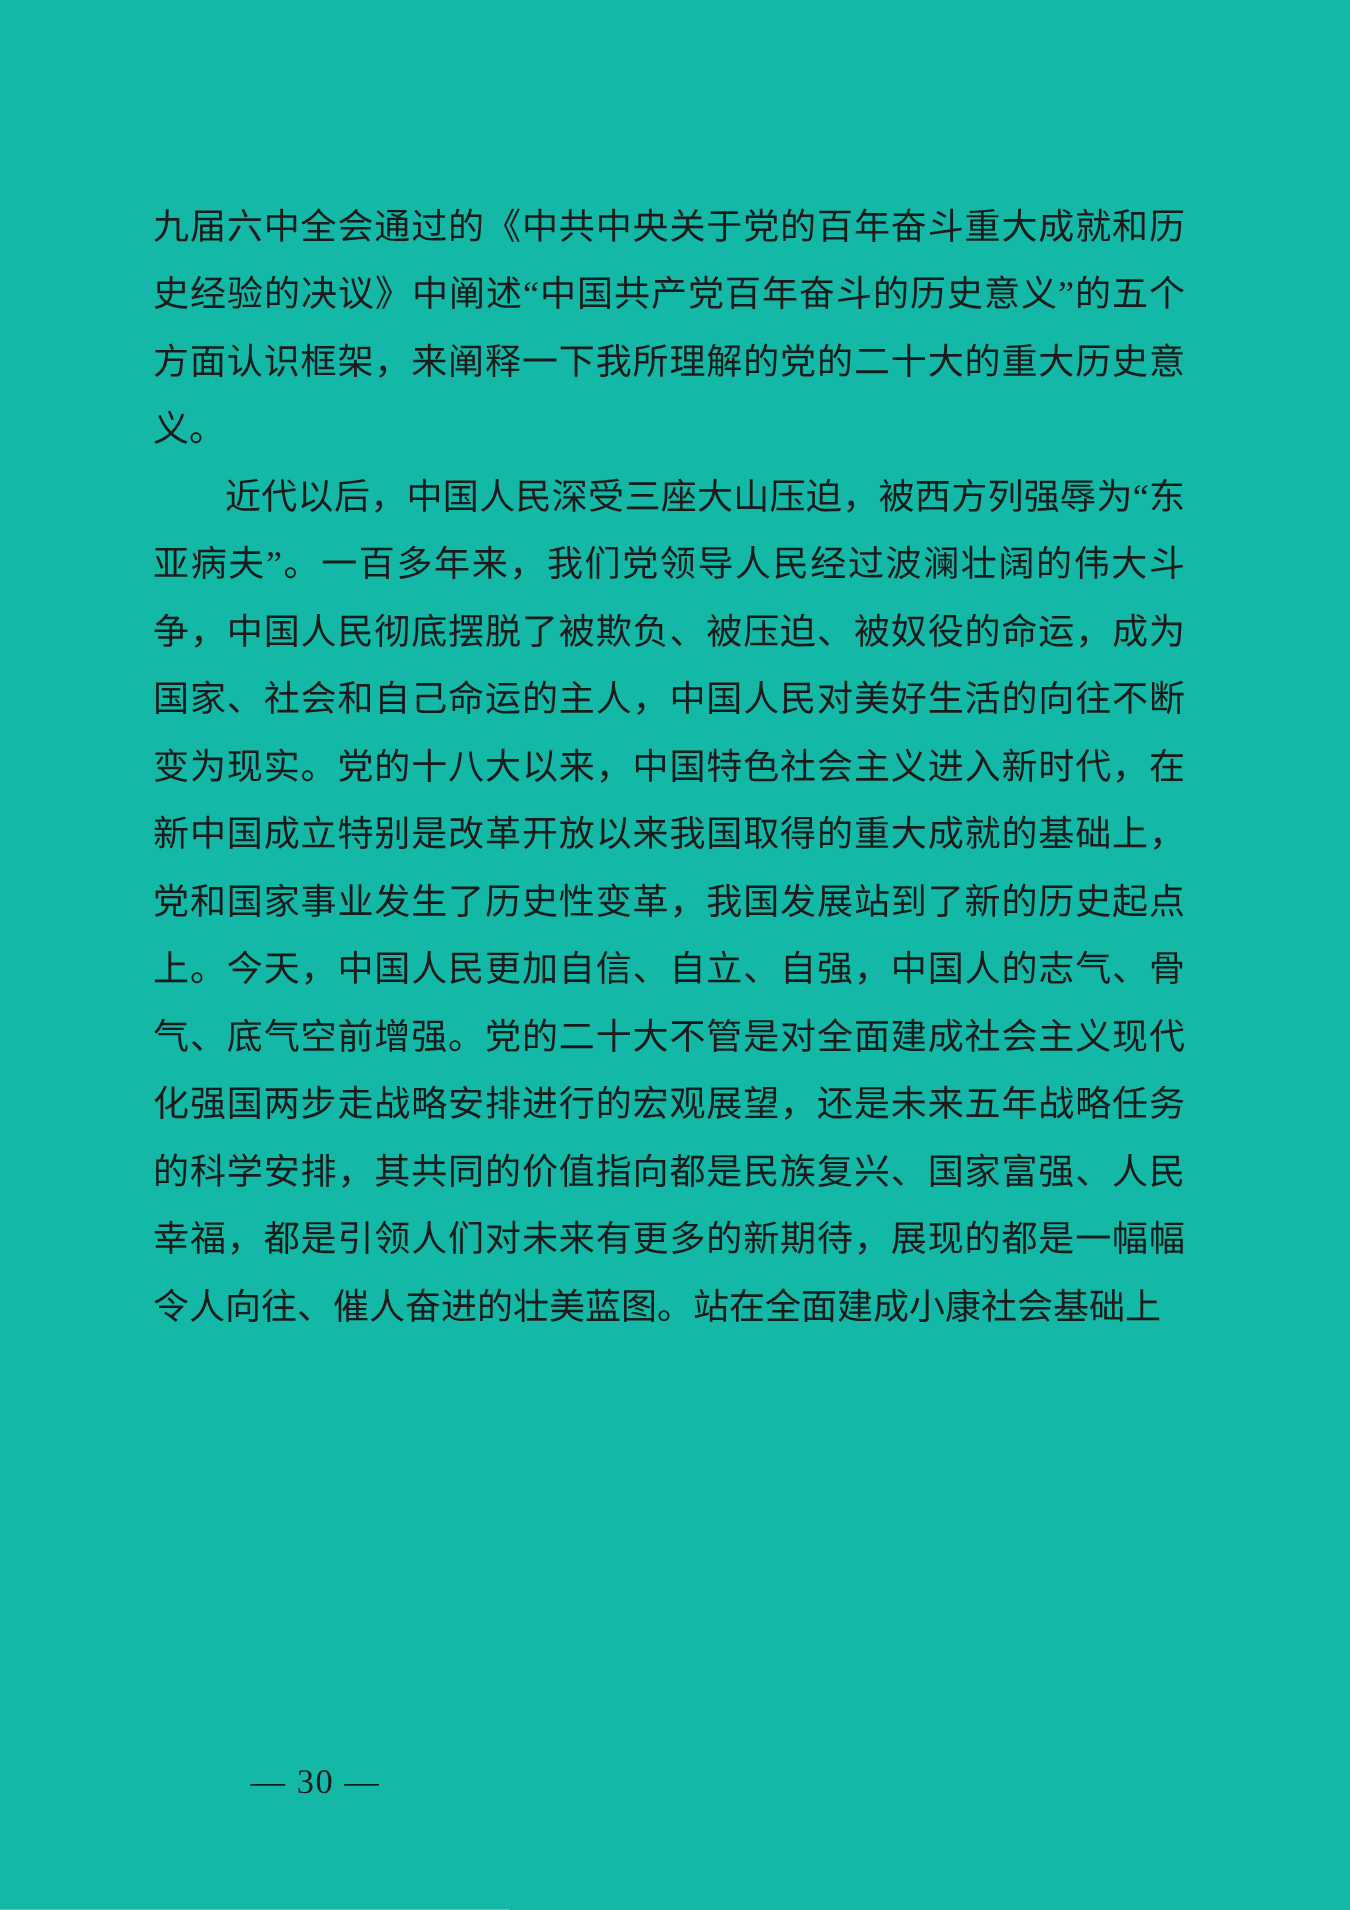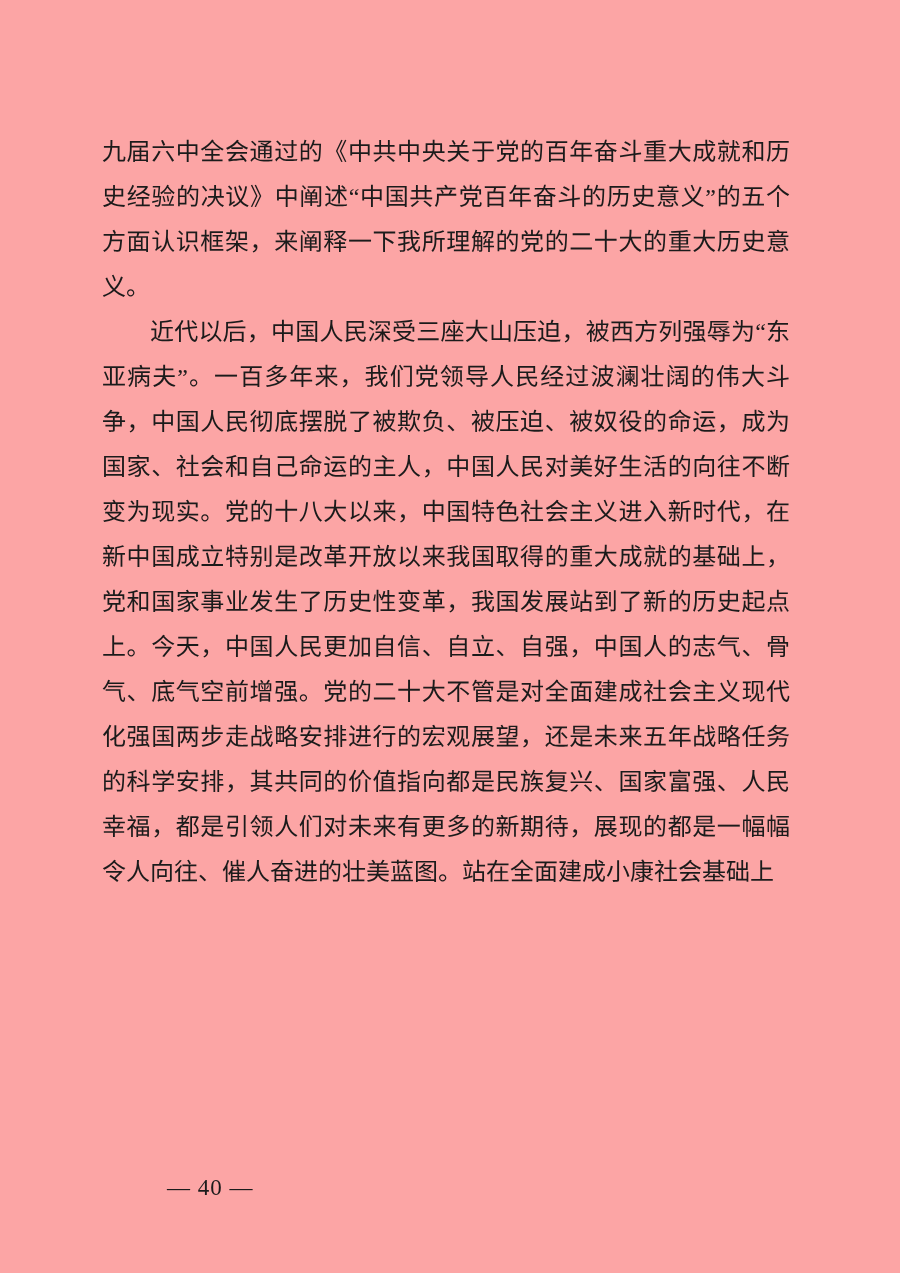--- a/index.html
+++ b/index.html
@@ -10,21 +10,21 @@
     width: 900px;
     height: 1273px;
     background: #ffffff;
     position: relative;
     font-family: "Liberation Serif", "DejaVu Serif", serif;
     overflow: hidden;
   }
   .page {
     position: absolute;
     inset: 0;
-    background: #fca5a5;
+    background: #14b8a6;
   }
   .text-column {
     position: absolute;
     left: 102px;
     top: 130px;
     width: 688px;
     color: #1b1b1b;
     font-size: 24px;
     line-height: 45px;
     text-align: justify;
@@ -59,16 +59,16 @@
   <main class="text-column">
 
     <p class="para">九届六中全会通过的《中共中央关于党的百年奋斗重大成就和历史经验的决议》中阐述“中国共产党百年奋斗的历史意义”的五个方面认识框架，来阐释一下我所理解的党的二十大的重大历史意义。</p>
 
 
     <p class="para indented">近代以后，中国人民深受三座大山压迫，被西方列强辱为“东亚病夫”。一百多年来，我们党领导人民经过波澜壮阔的伟大斗争，中国人民彻底摆脱了被欺负、被压迫、被奴役的命运，成为国家、社会和自己命运的主人，中国人民对美好生活的向往不断变为现实。党的十八大以来，中国特色社会主义进入新时代，在新中国成立特别是改革开放以来我国取得的重大成就的基础上，党和国家事业发生了历史性变革，我国发展站到了新的历史起点上。今天，中国人民更加自信、自立、自强，中国人的志气、骨气、底气空前增强。党的二十大不管是对全面建成社会主义现代化强国两步走战略安排进行的宏观展望，还是未来五年战略任务的科学安排，其共同的价值指向都是民族复兴、国家富强、人民幸福，都是引领人们对未来有更多的新期待，展现的都是一幅幅令人向往、催人奋进的壮美蓝图。站在全面建成小康社会基础上</p>
 
   </main>
 
   <footer class="page-footer">
-    <span class="page-number">— 40 —</span>
+    <span class="page-number">— 30 —</span>
   </footer>
 
 </div>
 
 </body></html>

